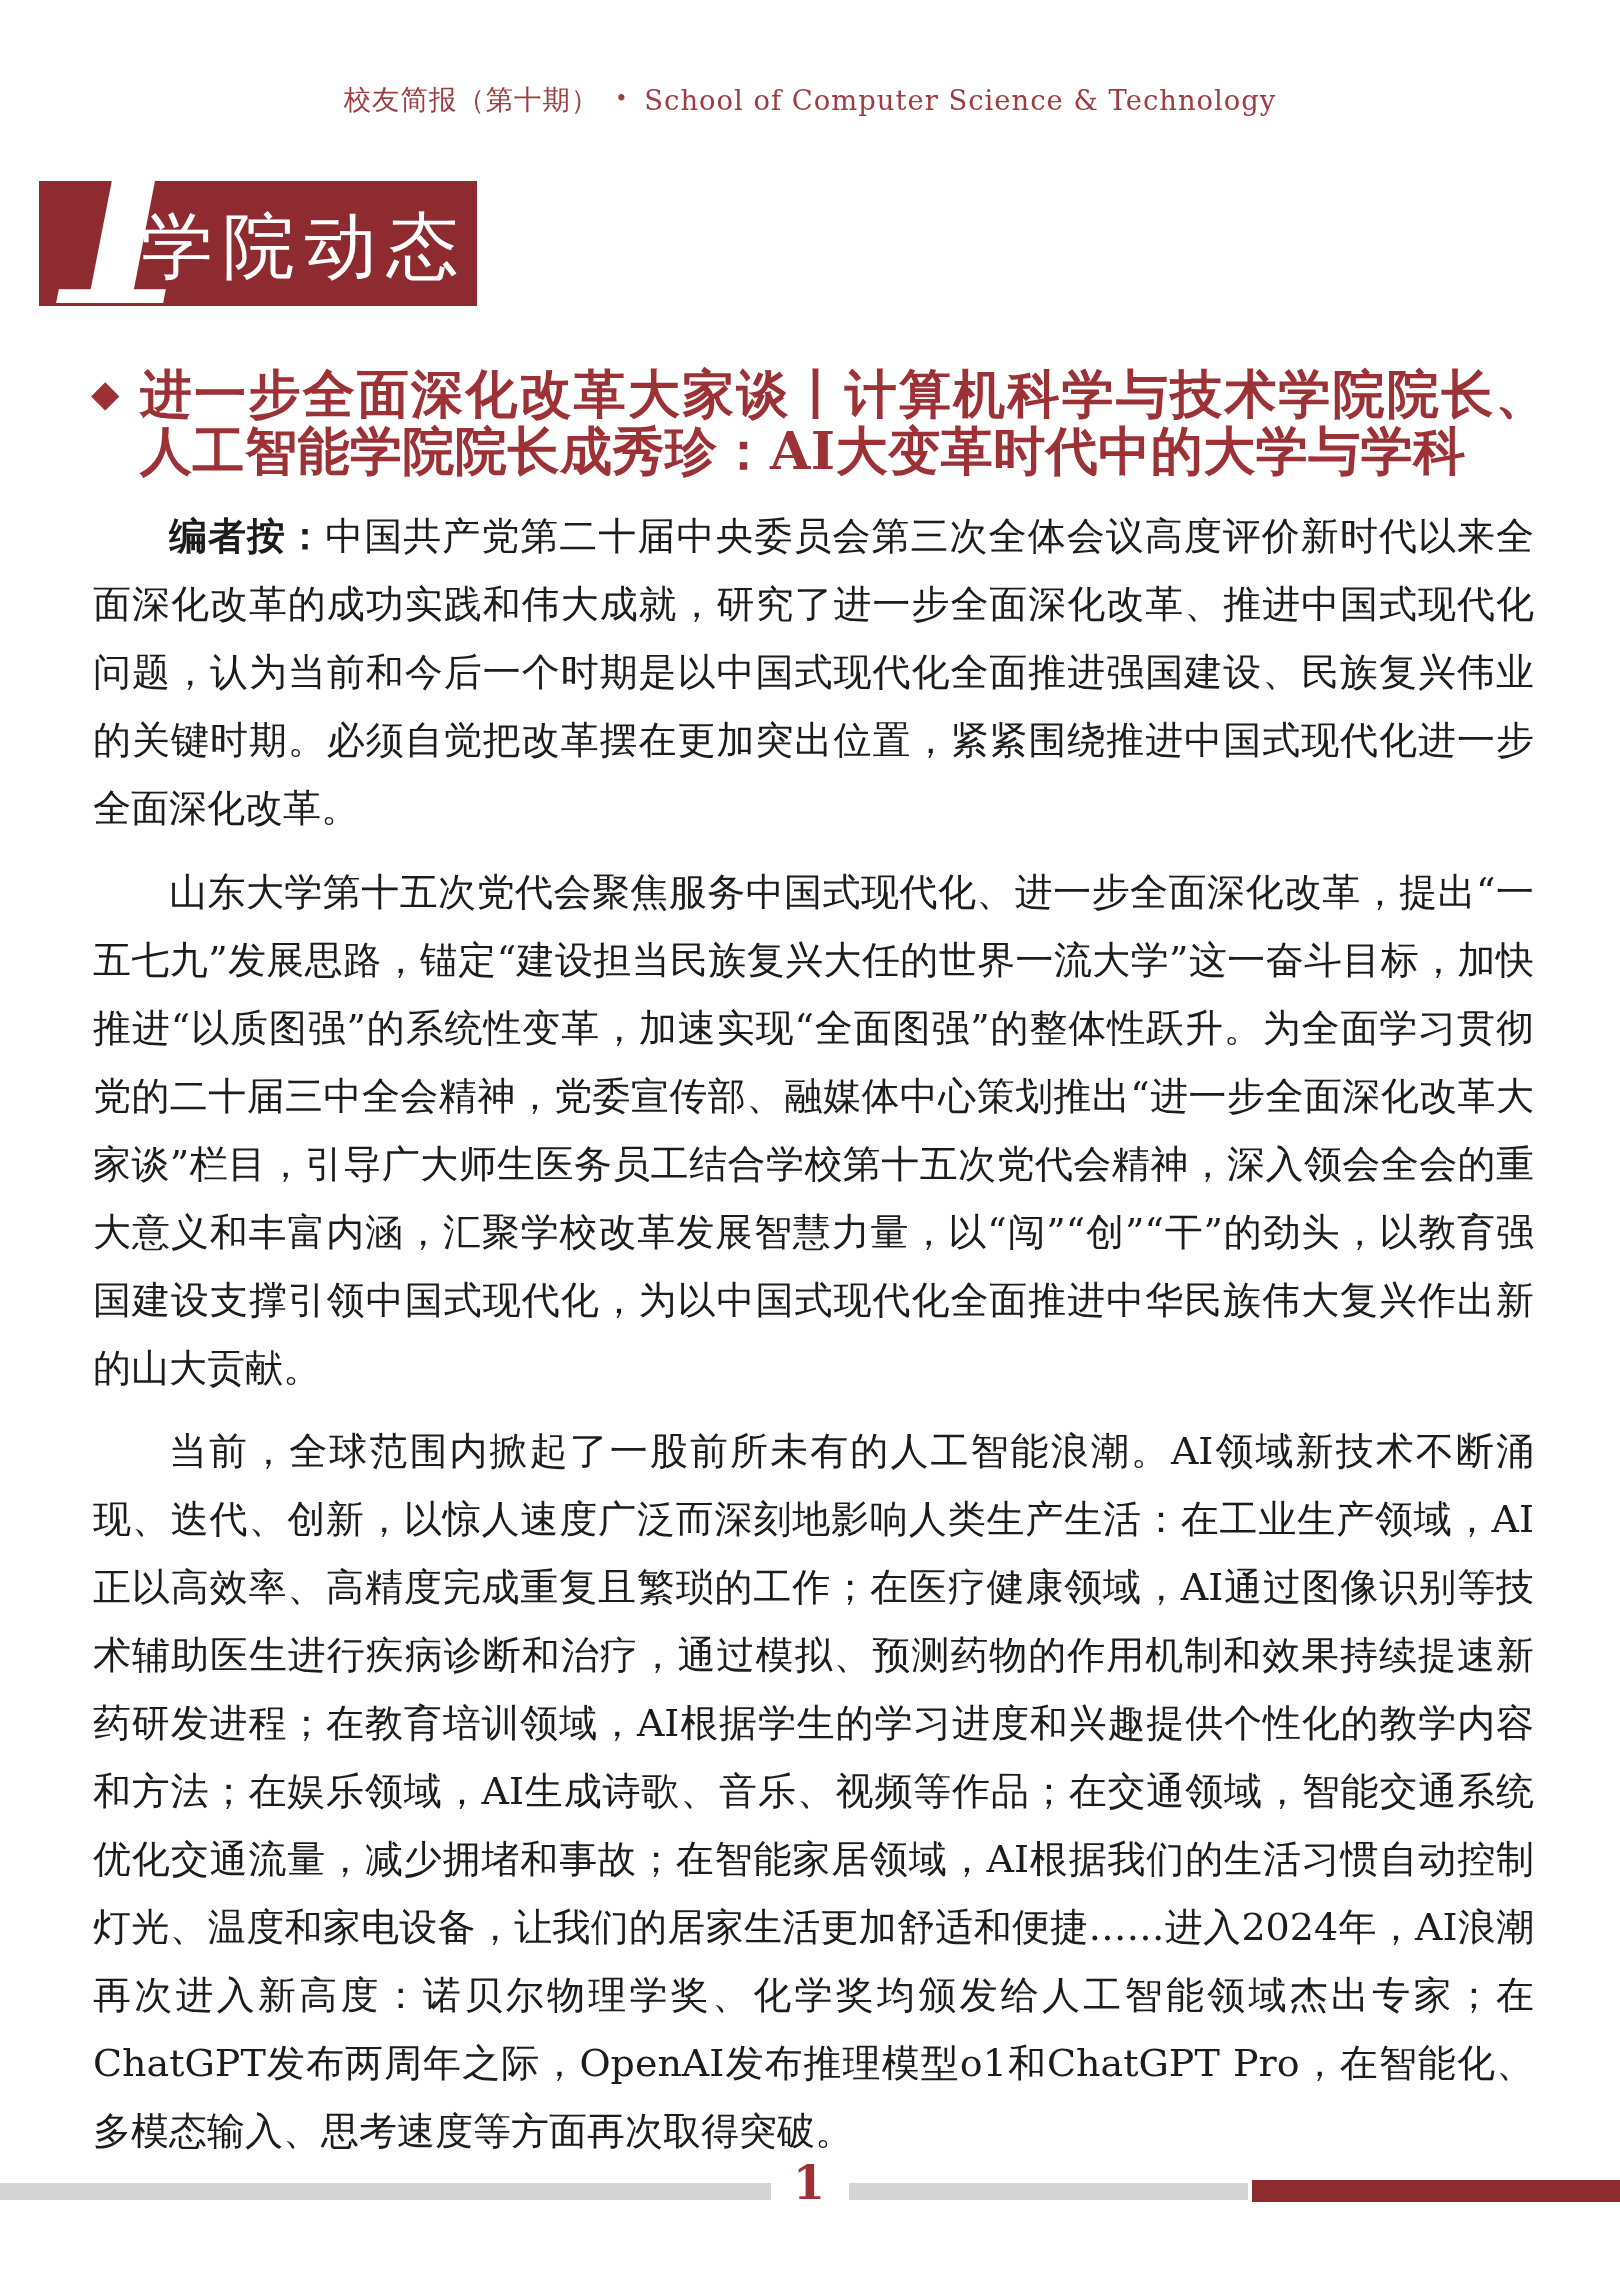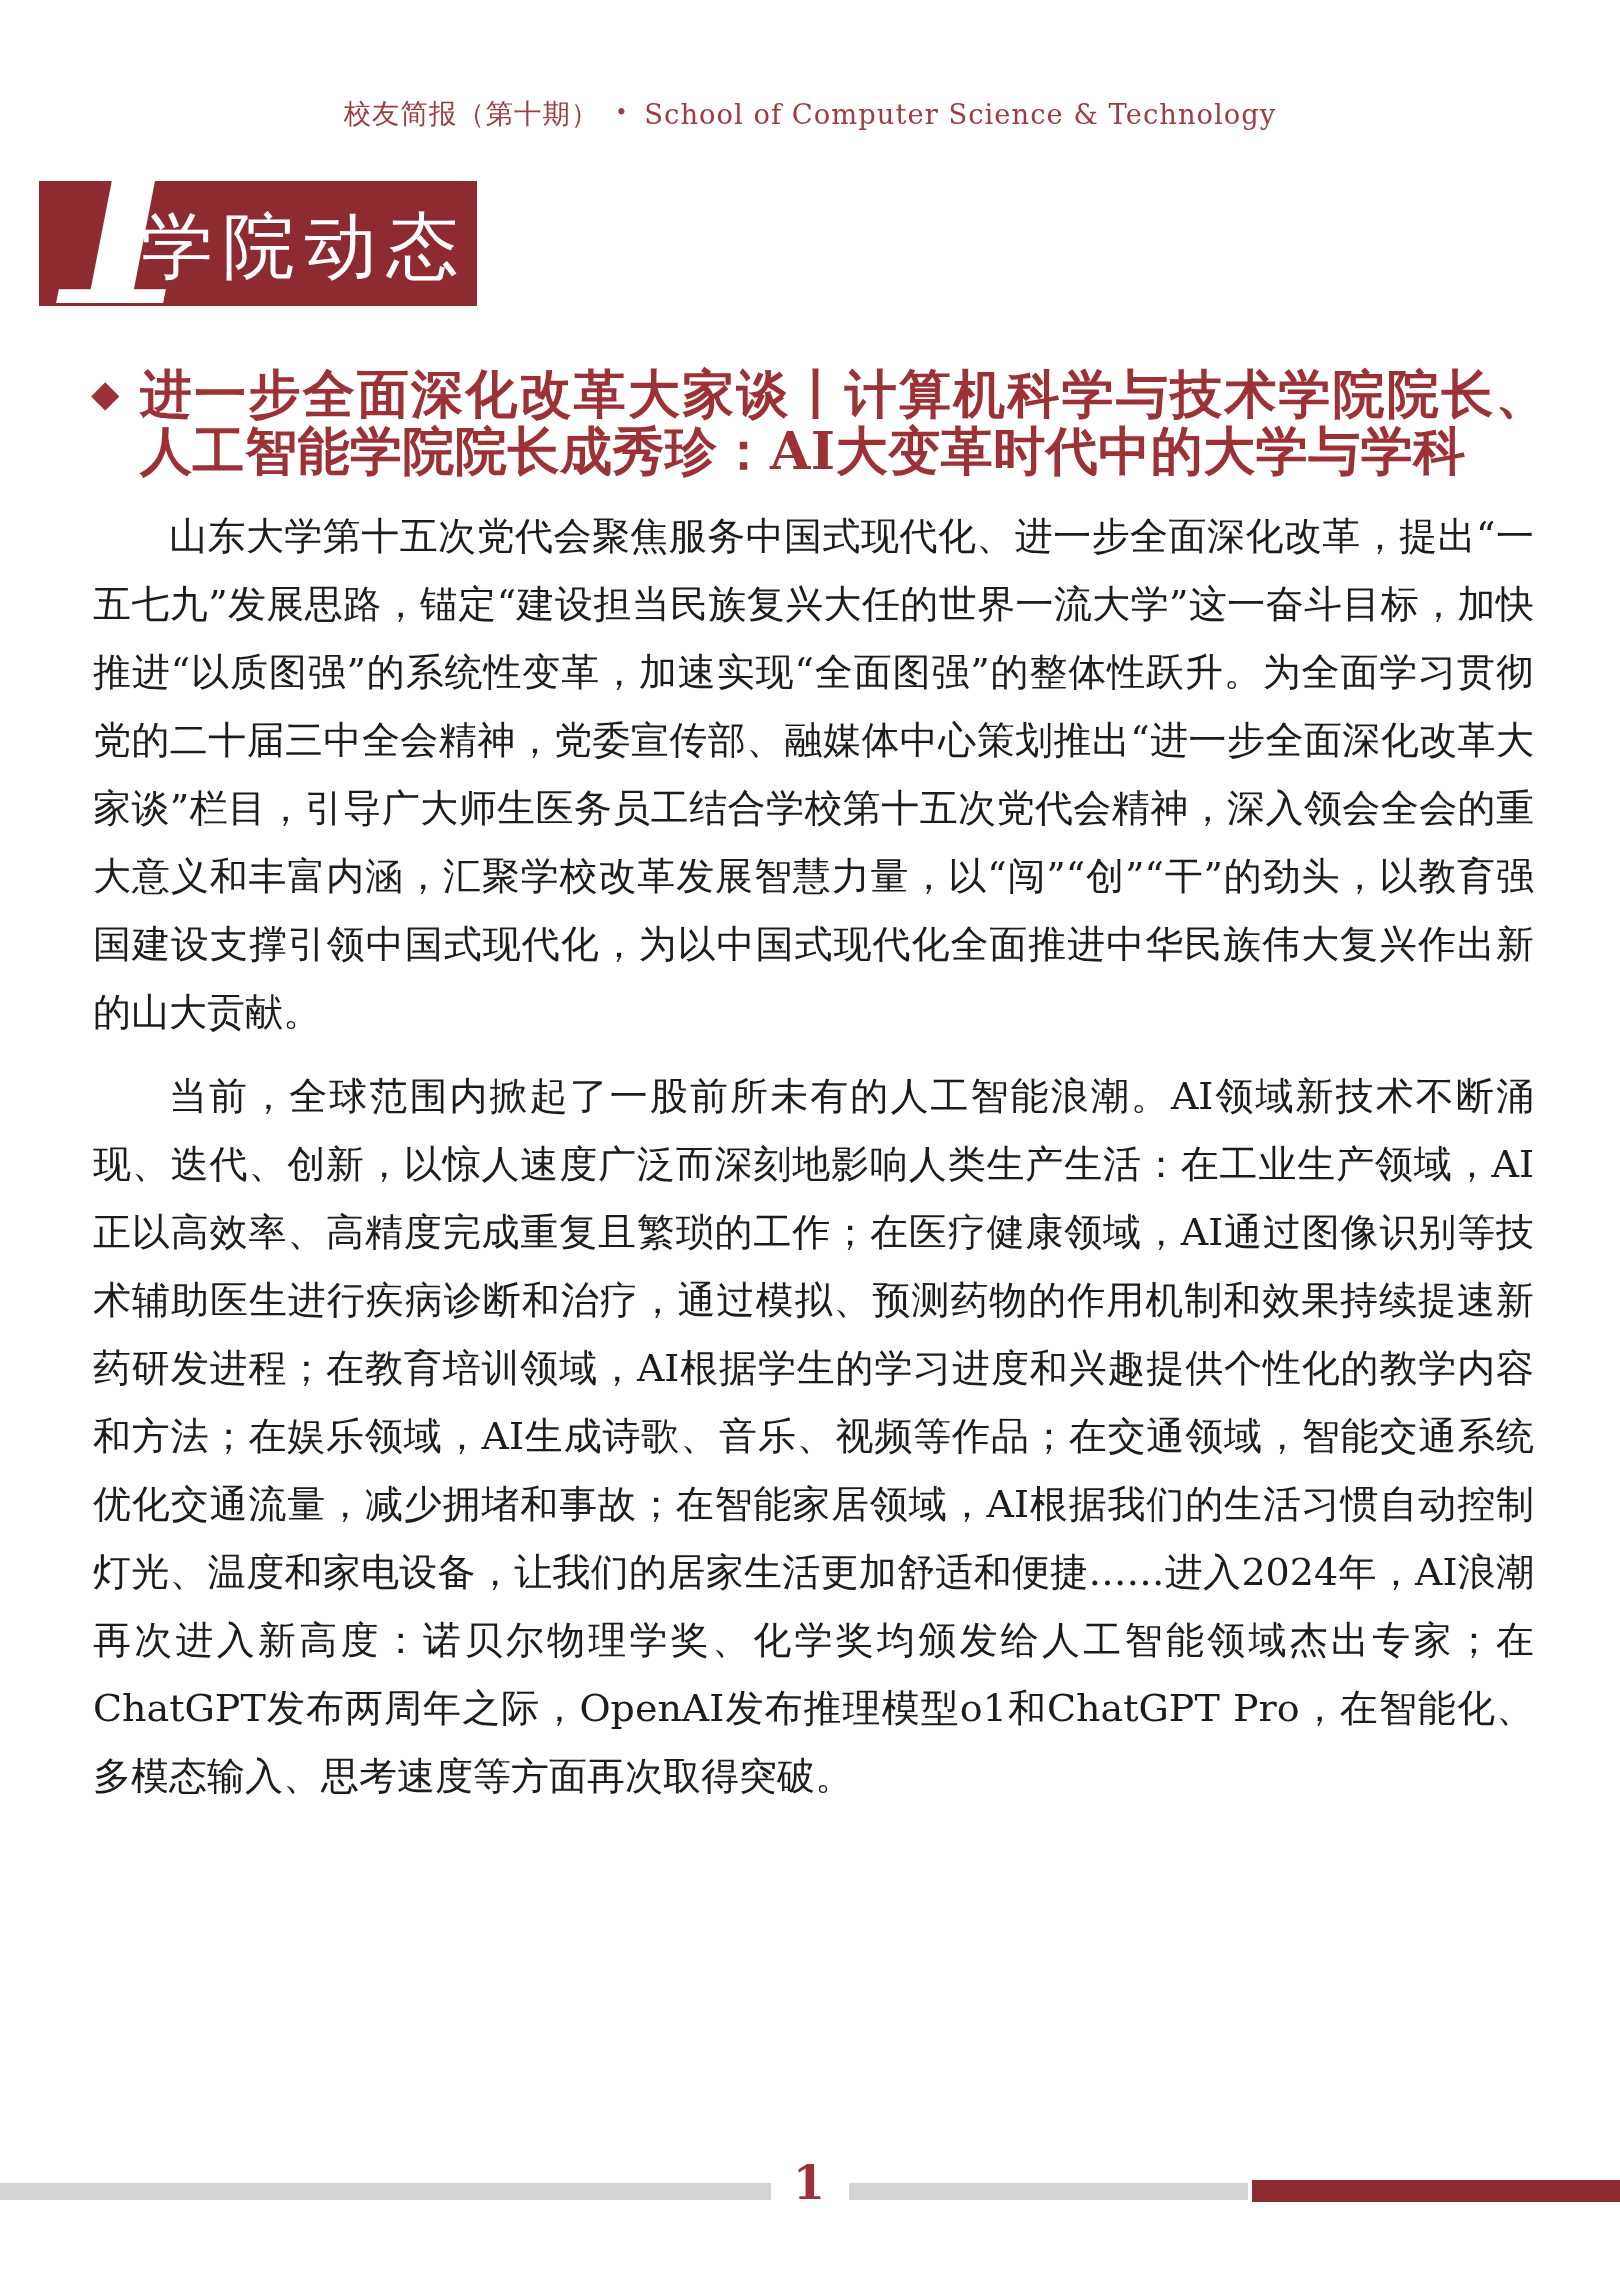--- a/index.html
+++ b/index.html
@@ -11,21 +11,21 @@
     --paper:#ffffff;
   }
   html,body{margin:0;padding:0;}
   body{background:#ffffff;font-family:"DejaVu Serif","Liberation Serif",serif;}
   .page{position:relative;width:1620px;height:2293px;background:var(--paper);overflow:hidden;}
 
   
   .masthead{
     position:absolute;top:82px;left:0;width:100%;
     display:flex;justify-content:center;align-items:center;gap:15.7px;
-    color:var(--header-text);font-size:27.4px;letter-spacing:1px;margin-top:14px;
+    color:var(--header-text);font-size:27.4px;letter-spacing:1px;
   }
   .masthead .dot{font-size:21.6px;position:relative;top:-2px;}
 
   
   .banner{
     position:absolute;left:39px;top:181px;width:438px;height:125px;
     background:var(--accent);
   }
   .banner .big-number{
     position:absolute;left:2px;top:-76px;
@@ -87,20 +87,21 @@
     <div class="big-number">1</div>
     <div class="banner-title">学院动态</div>
   </div>
 
   <div class="article-title">
     <span class="diamond">◆</span>
     <div class="title-text">进一步全面深化改革大家谈丨计算机科学与技术学院院长、人工智能学院院长成秀珍：AI大变革时代中的大学与学科</div>
   </div>
 
   <div class="article-body">
+    <p><span class="lead">编者按：</span><span>中国共产党第二十届中央委员会第三次全体会议高度评价新时代以来全面深化改革的成功实践和伟大成就，研究了进一步全面深化改革、推进中国式现代化问题，认为当前和今后一个时期是以中国式现代化全面推进强国建设、民族复兴伟业的关键时期。必须自觉把改革摆在更加突出位置，紧紧围绕推进中国式现代化进一步全面深化改革。</span></p>
     <p>山东大学第十五次党代会聚焦服务中国式现代化、进一步全面深化改革，提出“一五七九”发展思路，锚定“建设担当民族复兴大任的世界一流大学”这一奋斗目标，加快推进“以质图强”的系统性变革，加速实现“全面图强”的整体性跃升。为全面学习贯彻党的二十届三中全会精神，党委宣传部、融媒体中心策划推出“进一步全面深化改革大家谈”栏目，引导广大师生医务员工结合学校第十五次党代会精神，深入领会全会的重大意义和丰富内涵，汇聚学校改革发展智慧力量，以“闯”“创”“干”的劲头，以教育强国建设支撑引领中国式现代化，为以中国式现代化全面推进中华民族伟大复兴作出新的山大贡献。</p>
     <p>当前，全球范围内掀起了一股前所未有的人工智能浪潮。AI领域新技术不断涌现、迭代、创新，以惊人速度广泛而深刻地影响人类生产生活：在工业生产领域，AI正以高效率、高精度完成重复且繁琐的工作；在医疗健康领域，AI通过图像识别等技术辅助医生进行疾病诊断和治疗，通过模拟、预测药物的作用机制和效果持续提速新药研发进程；在教育培训领域，AI根据学生的学习进度和兴趣提供个性化的教学内容和方法；在娱乐领域，AI生成诗歌、音乐、视频等作品；在交通领域，智能交通系统优化交通流量，减少拥堵和事故；在智能家居领域，AI根据我们的生活习惯自动控制灯光、温度和家电设备，让我们的居家生活更加舒适和便捷……进入2024年，AI浪潮再次进入新高度：诺贝尔物理学奖、化学奖均颁发给人工智能领域杰出专家；在ChatGPT发布两周年之际，OpenAI发布推理模型o1和ChatGPT Pro，在智能化、多模态输入、思考速度等方面再次取得突破。</p>
   </div>
 
   <div class="footer-bar left"></div>
   <div class="page-number">1</div>
   <div class="footer-bar right"></div>
   <div class="footer-bar red"></div>
 
 </div>

